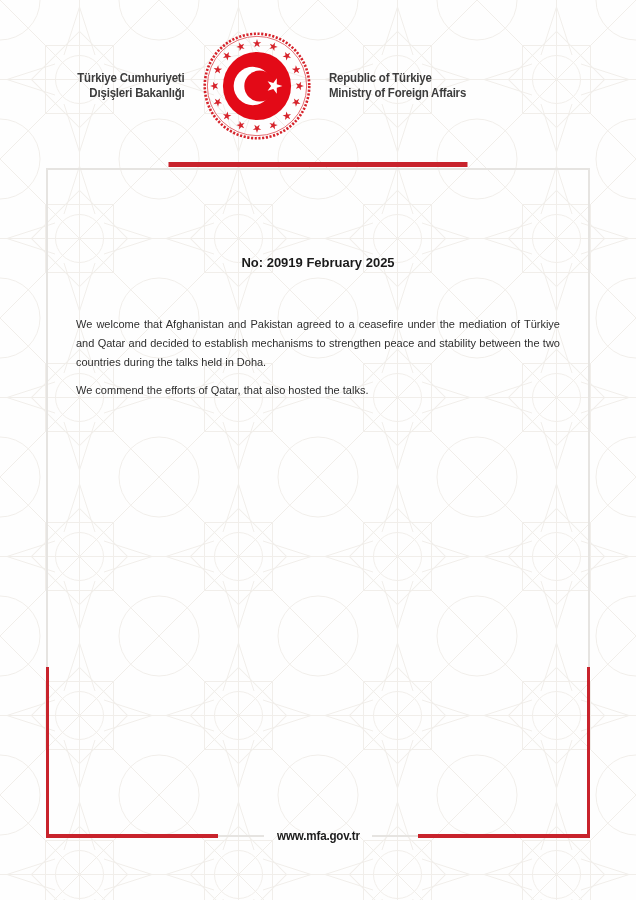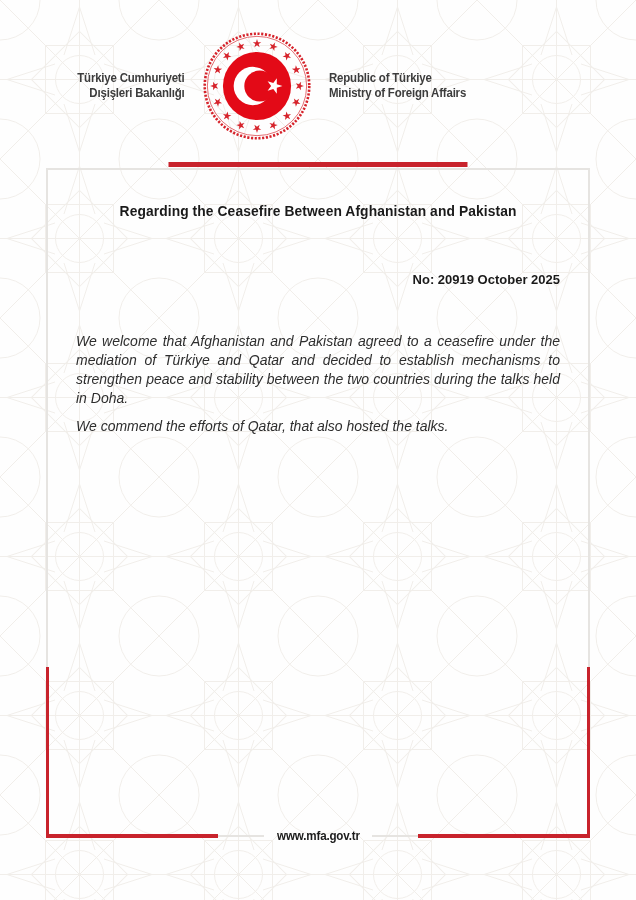--- a/index.html
+++ b/index.html
@@ -45,27 +45,27 @@
   .b-left-red   { position:absolute; left:0;  top:499px; width:3px; bottom:0; background:var(--accent-red); }
   .b-right-red  { position:absolute; right:0; top:499px; width:3px; bottom:0; background:var(--accent-red); }
 
   .card-content { padding:35px 30px 0 30px; }
   .doc-title {
     font-size:13.8px; font-weight:700; text-align:center;
     line-height:17px; color:#1a1a1a; letter-spacing:0.1px;
   }
   .meta {
     margin-top:52px;
-    display:flex; justify-content:flex-end;
+    display:flex; justify-content:center;
     font-size:13px; font-weight:700; color:#1a1a1a;
   }
   .doc-body { margin-top:45px; }
   .doc-body p {
-    font-size:14px; line-height:19px; color:#2e2e2e;
-    text-align:justify; margin:0 0 8.5px 0;font-style:italic;
+    font-size:11px; line-height:19px; color:#2e2e2e;
+    text-align:justify; margin:0 0 8.5px 0;
   }
 
   
   .bottom-bar {
     position:absolute; left:0; right:0; bottom:-8px; height:16px;
     display:flex; align-items:center;
   }
   .red-seg  { width:172px; height:4px; background:var(--accent-red); flex:0 0 auto; }
   .gray-seg { flex:1 1 auto; height:2px; background:var(--border-gray); }
   .site {
@@ -145,25 +145,24 @@
 
   <section class="card">
     <div class="b-top"></div>
     <div class="b-accent"></div>
     <div class="b-left-gray"></div>
     <div class="b-right-gray"></div>
     <div class="b-left-red"></div>
     <div class="b-right-red"></div>
 
     <div class="card-content">
-      <h1 class="doc-title">Regarding the Ceasefire Between Afghanistan and Pakistan</h1>
 
       <div class="meta">
         <span>No: 209</span>
-        <span>19 October 2025</span>
+        <span>19 February 2025</span>
       </div>
 
       <div class="doc-body">
         <p>We welcome that Afghanistan and Pakistan agreed to a ceasefire under the mediation of Türkiye and Qatar and decided to establish mechanisms to strengthen peace and stability between the two countries during the talks held in Doha.</p>
         <p>We commend the efforts of Qatar, that also hosted the talks.</p>
       </div>
     </div>
 
     <div class="bottom-bar">
       <span class="red-seg"></span>

